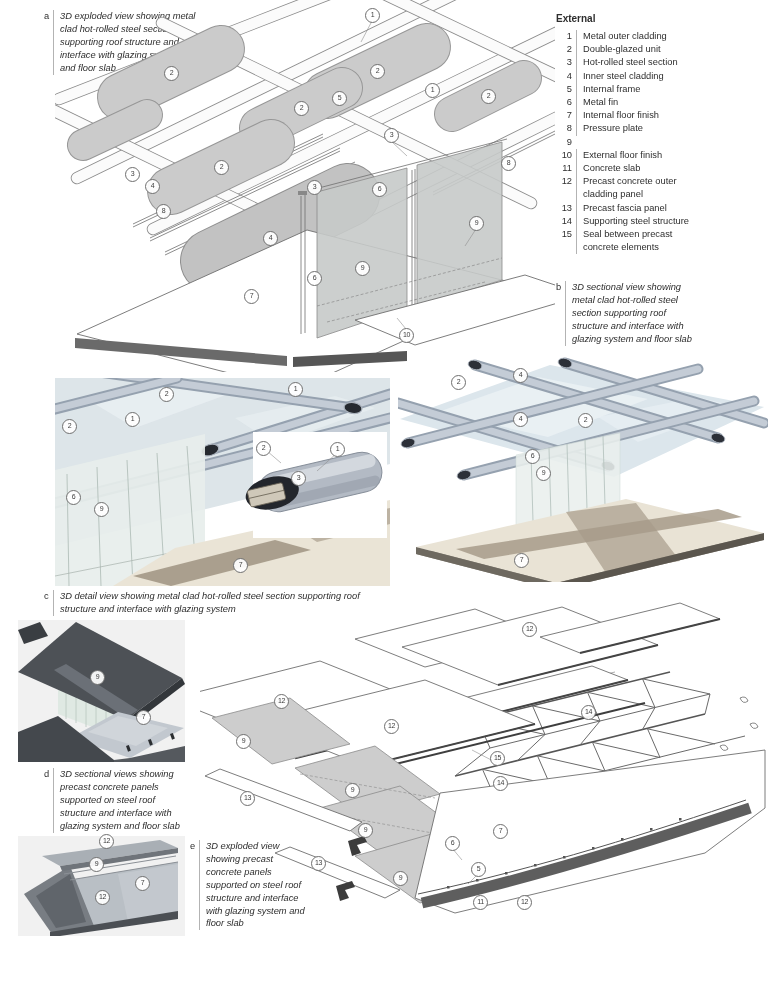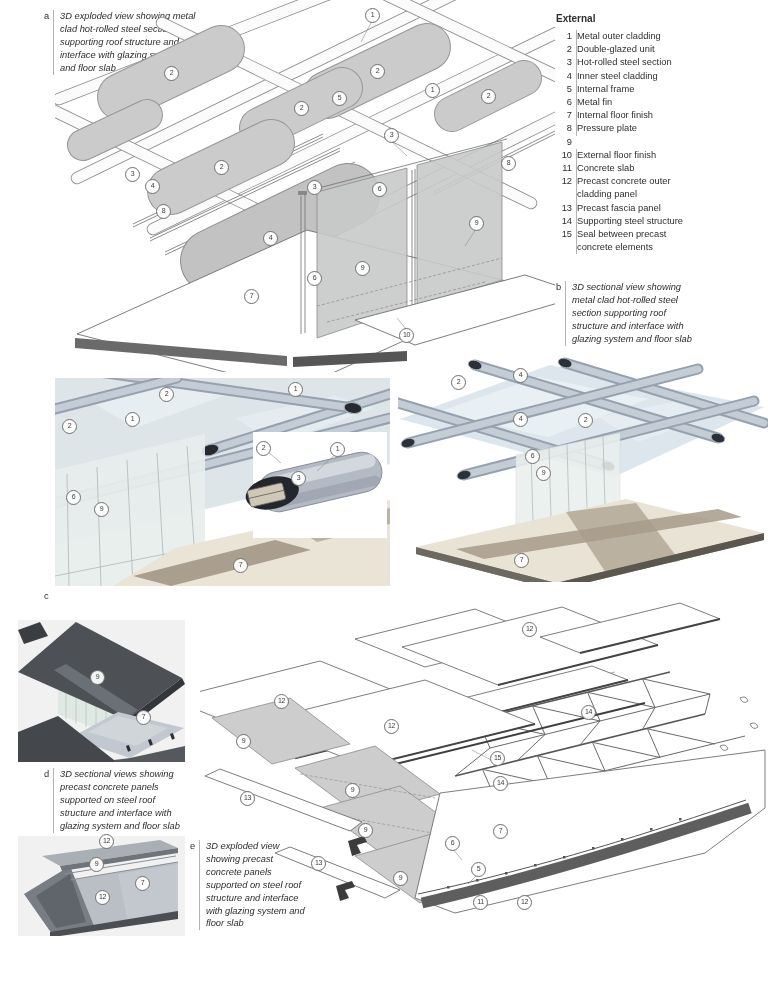--- a/index.html
+++ b/index.html
@@ -12,21 +12,21 @@
            border:1px solid #6f6f6f;border-radius:50%;background:rgba(255,255,255,.93);
            color:#3c3c3c;font-size:7px;line-height:12px;text-align:center;
            letter-spacing:-0.4px;}
   .caption{position:absolute;display:flex;font-size:9.3px;line-height:12.9px;color:#2e2e2e;}
   .caption .letter{flex:none;width:9px;text-align:left;}
   .caption .text{border-left:1px solid #b3b3b3;padding-left:6px;white-space:pre-line;font-style:italic;}
   .legend{position:absolute;left:556px;top:13px;width:206px;}
   .legend .title{font-weight:bold;font-size:10px;margin:0 0 6px 0;}
   .legend .row{display:flex;font-size:9.3px;line-height:13.2px;}
   .legend .num{flex:none;width:16px;text-align:right;padding-right:4px;}
-  .legend .lbl{border-left:1px solid #b3b3b3;white-space:pre-line;}
+  .legend .lbl{border-left:1px solid #b3b3b3;padding-left:6px;white-space:pre-line;}
   
   .bo{stroke:#8c8c8c;stroke-width:12.5;stroke-linecap:round;fill:none}
   .bf{stroke:#fbfbfb;stroke-width:10.8;stroke-linecap:round;fill:none}
   .ln{stroke:#6e6e6e;stroke-width:.8;fill:none}
   .lt{stroke:#8f8f8f;stroke-width:.6;fill:none}
   .wq{fill:#ffffff;stroke:#6e6e6e;stroke-width:.9}
   .gq{fill:#cdcdcd;stroke:#8c8c8c;stroke-width:.8}
   .sb{stroke:#95a1af;stroke-width:11;stroke-linecap:round;fill:none}
   .sf{stroke:#c4ccd6;stroke-width:7;stroke-linecap:round;fill:none}
 </style>
@@ -333,20 +333,22 @@
         <div class="callout" style="left: 122px; top: 62px;">4</div>
         <div class="callout" style="left: 187px; top: 63px;">2</div>
         <div class="callout" style="left: 134px; top: 99px;">6</div>
         <div class="callout" style="left: 145px; top: 116px;">9</div>
         <div class="callout" style="left: 123px; top: 203px;">7</div>
       </div>
   </div>
 
   <div class="caption" style="left:44px;top:590px;width:400px;">
     <span class="letter">c</span>
+    <span class="text">3D detail view showing metal clad hot-rolled steel section supporting roof
+structure and interface with glazing system</span>
   </div>
 
   <div class="fig" style="left:18px;top:620px;">
     <svg width="167" height="142" viewBox="0 0 167 142">
       <rect width="167" height="142" fill="#f1f1f1"></rect>
       <g>
         <polygon points="40,42 98,64 98,116 40,94" fill="#dde8e2" fill-opacity=".92"></polygon>
         <line x1="48" y1="47" x2="48" y2="99" stroke="#b8c6bf" stroke-width=".8"></line>
         <line x1="58" y1="51" x2="58" y2="103" stroke="#b8c6bf" stroke-width=".8"></line>
         <line x1="68" y1="55" x2="68" y2="107" stroke="#b8c6bf" stroke-width=".8"></line>

